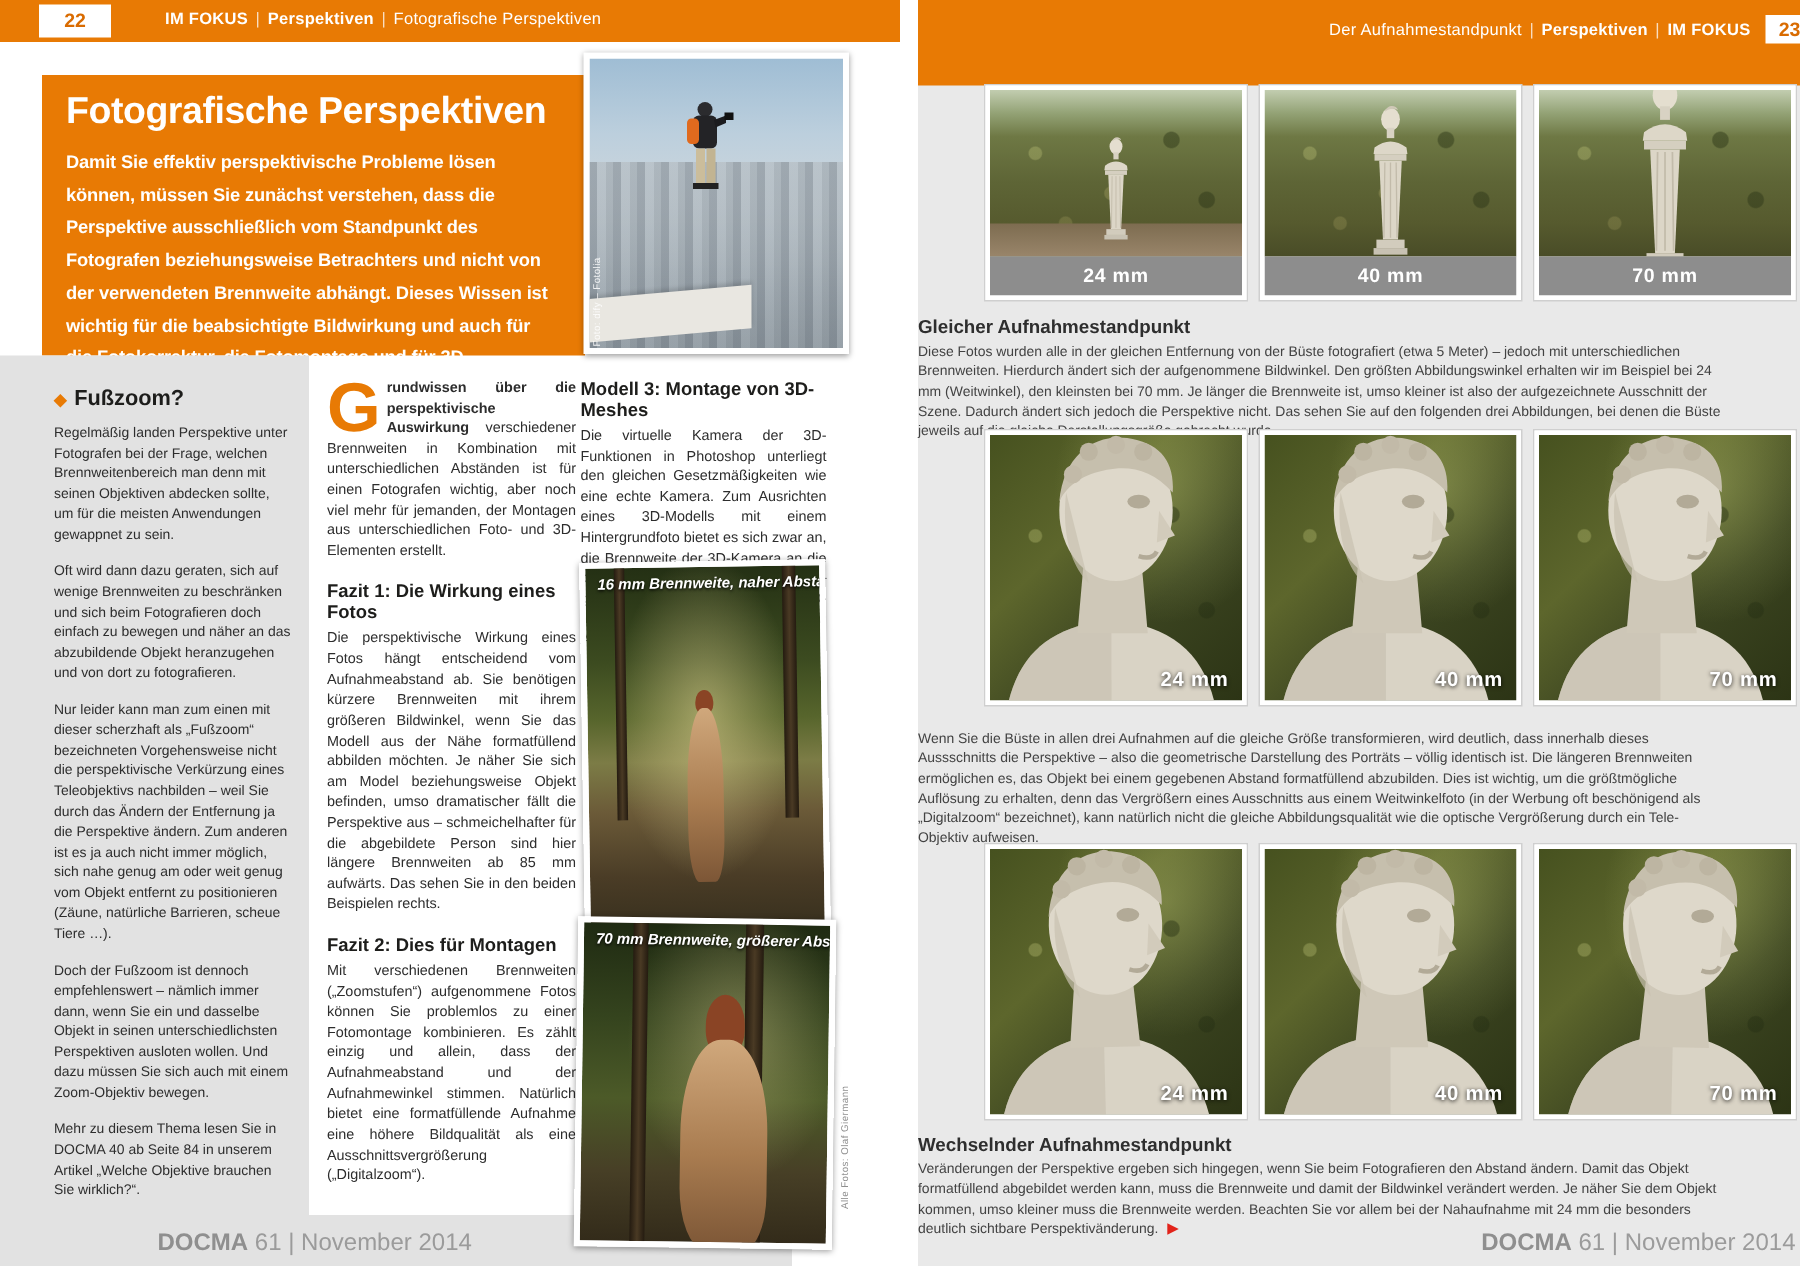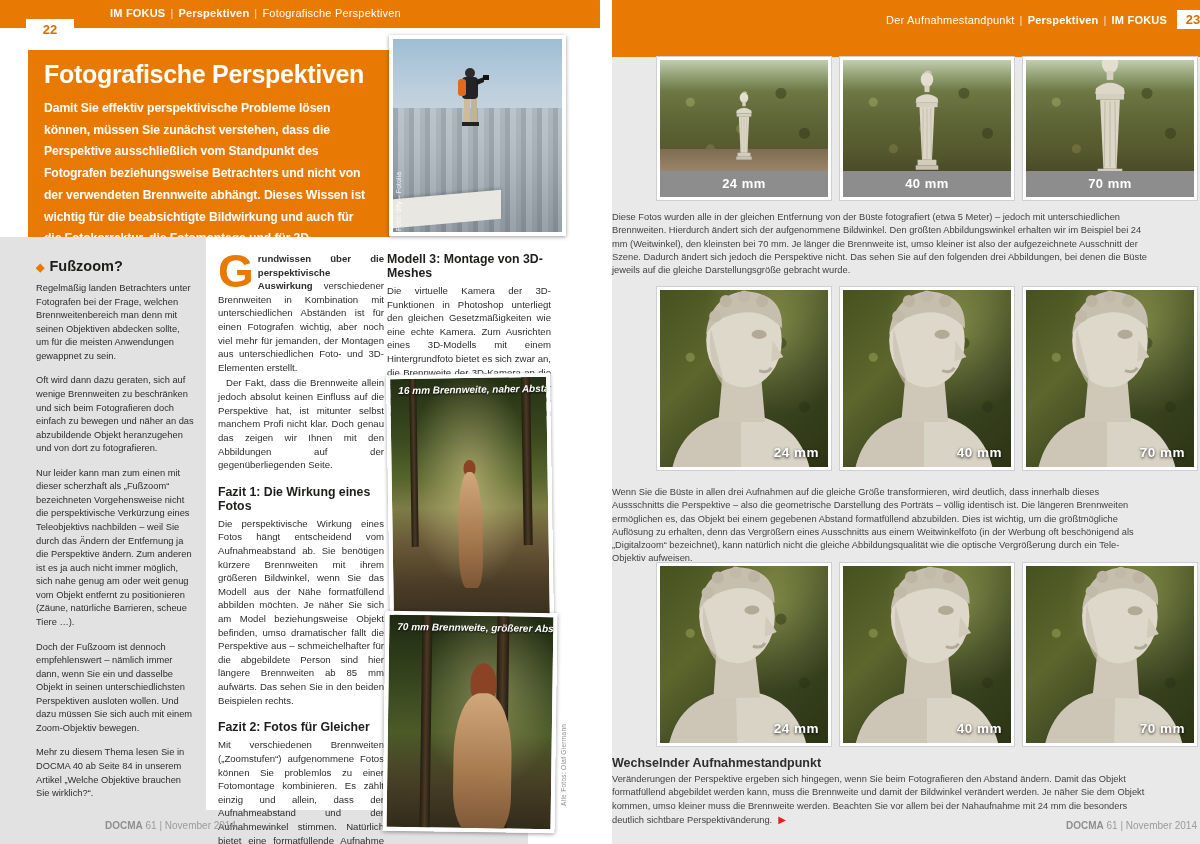--- a/index.html
+++ b/index.html
@@ -11,21 +11,21 @@
   .page { position:absolute; top:0; height:844px; width:600px; }
   .page-left { left:0; background:#fff; }
   .page-right { left:600px; background:#e9e9e9;margin-left:12px; }
 
   
   .bar { position:absolute; left:0; right:0; top:0; background:#e87a04; color:#fff; }
   .bar-left { height:28px; }
   .bar-right { height:57px; }
   .pagenum { position:absolute; top:3px; width:48px; height:22px; background:#fff; color:#d96b00;
              font-weight:bold; font-size:13px; text-align:center; line-height:22px; }
-  .pagenum-left { left:26px;margin-top:16px; }
+  .pagenum-left { left:26px; }
   .pagenum-right { right:3px; top:10px; width:32px; height:19px; line-height:19px; }
   .bar-text { position:absolute; font-size:11px; letter-spacing:.2px; white-space:nowrap; }
   .bar-text-left { left:110px; top:7px; }
   .bar-text-right { right:45px; top:14px; }
   .bar-text .b { font-weight:bold; }
   .bar-text .sep { opacity:.75; padding:0 5px; font-weight:normal; }
 
   
   .title-block { position:absolute; left:28px; top:50px; width:362px; height:187px;
                  background:#e87a04; color:#fff; padding:10px 16px 0 16px; }
@@ -83,21 +83,21 @@
   .fig-model .hair { background:#8a4425; border-radius:50% 50% 40% 40%; }
   .fig-model .dress { background:linear-gradient(to bottom,#d0a87c,#a97c50 55%,#7c5636); border-radius:45% 45% 26% 30%; }
   .photo-caption { position:absolute; top:6px; left:8px; color:#fff; font-size:10px; font-weight:bold;
                    font-style:italic; text-shadow:0 1px 2px rgba(0,0,0,.9); white-space:nowrap; }
   .vcredit { position:absolute; transform:rotate(-90deg); transform-origin:0 0; font-size:6.5px;
              letter-spacing:.3px; white-space:nowrap; }
   .vcredit-top { left:395px; top:231px; color:rgba(255,255,255,.85); z-index:5; }
   .vcredit-models { left:560px; top:806px; color:#8f8f8f; z-index:5; }
 
   
-  .footer { position:absolute; top:820px; font-size:10px; color:#9b9b9b; }
+  .footer { position:absolute; top:820px; font-size:16px; color:#9b9b9b; }
   .footer .brand { font-weight:bold; color:#8f8f8f; }
   .footer-left { left:105px; }
   .footer-right { right:15px; text-align:right; }
 
   
   .rcontent { position:absolute; left:45px; width:540px; }
   .photo-row { display:flex; gap:9px; }
   .cell { position:relative; background:#fff; border:3px solid #fff; box-shadow:0 0 0 1px #cfcfcf;
           width:174px; overflow:hidden; }
   .row1 { top:57px; }
@@ -204,33 +204,32 @@
       <p class="intro">Damit Sie effektiv perspektivische Probleme lösen können, müssen Sie zunächst verstehen, dass die Perspektive ausschließlich vom Standpunkt des Fotografen beziehungsweise Betrachters und nicht von der verwendeten Brennweite abhängt. Dieses Wissen ist wichtig für die beabsichtigte Bildwirkung und auch für die Fotokorrektur, die Fotomontage und für 3D-Anwendungen.</p>
     </div>
 
     <div class="sidebar-panel"></div>
     <div class="footer-band"></div>
 
     <aside class="sidebar-content">
       <div class="sidebar-heading">
         <span class="diamond">◆</span><span>Fußzoom?</span>
       </div>
-      <p>Regelmäßig landen Betrachters unter Fotografen bei der Frage, welchen Brennweitenbereich man denn mit seinen Objektiven abdecken sollte, um für die meisten Anwendungen gewappnet zu sein.</p>
+      <p>Regelmäßig landen Perspektive unter Fotografen bei der Frage, welchen Brennweitenbereich man denn mit seinen Objektiven abdecken sollte, um für die meisten Anwendungen gewappnet zu sein.</p>
       <p>Oft wird dann dazu geraten, sich auf wenige Brennweiten zu beschränken und sich beim Fotografieren doch einfach zu bewegen und näher an das abzubildende Objekt heranzugehen und von dort zu fotografieren.</p>
       <p>Nur leider kann man zum einen mit dieser scherzhaft als „Fußzoom“ bezeichneten Vorgehensweise nicht die perspektivische Verkürzung eines Teleobjektivs nachbilden – weil Sie durch das Ändern der Entfernung ja die Perspektive ändern. Zum anderen ist es ja auch nicht immer möglich, sich nahe genug am oder weit genug vom Objekt entfernt zu positionieren (Zäune, natürliche Barrieren, scheue Tiere …).</p>
       <p>Doch der Fußzoom ist dennoch empfehlenswert – nämlich immer dann, wenn Sie ein und dasselbe Objekt in seinen unterschiedlichsten Perspektiven ausloten wollen. Und dazu müssen Sie sich auch mit einem Zoom-Objektiv bewegen.</p>
       <p>Mehr zu diesem Thema lesen Sie in DOCMA 40 ab Seite 84 in unserem Artikel „Welche Objektive brauchen Sie wirklich?“.</p>
     </aside>
 
     <div class="col col2">
       <p><span class="dropcap">G</span><span class="lead-bold">rundwissen über die perspektivische Auswirkung</span><span> verschiedener Brennweiten in Kombination mit unterschiedlichen Abständen ist für einen Fotografen wichtig, aber noch viel mehr für jemanden, der Montagen aus unterschiedlichen Foto- und 3D-Elementen erstellt.</span></p>
-      <p class="indent">Der Fakt, dass die Brennweite allein jedoch absolut keinen Einfluss auf die Perspektive hat, ist mitunter selbst manchem Profi nicht klar. Doch genau das zeigen wir Ihnen mit den Abbildungen auf der gegenüberliegenden Seite.</p>
       <h3 class="fazit">Fazit 1: Die Wirkung eines Fotos</h3>
       <p>Die perspektivische Wirkung eines Fotos hängt entscheidend vom Aufnahmeabstand ab. Sie benötigen kürzere Brennweiten mit ihrem größeren Bildwinkel, wenn Sie das Modell aus der Nähe formatfüllend abbilden möchten. Je näher Sie sich am Model beziehungsweise Objekt befinden, umso dramatischer fällt die Perspektive aus – schmeichelhafter für die abgebildete Person sind hier längere Brennweiten ab 85 mm aufwärts. Das sehen Sie in den beiden Beispielen rechts.</p>
-      <h3 class="fazit">Fazit 2: Fotos für Gleicher</h3>
+      <h3 class="fazit">Fazit 2: Dies für Montagen</h3>
       <p>Mit verschiedenen Brennweiten („Zoomstufen“) aufgenommene Fotos können Sie problemlos zu einer Fotomontage kombinieren. Es zählt einzig und allein, dass der Aufnahmeabstand und der Aufnahmewinkel stimmen. Natürlich bietet eine formatfüllende Aufnahme eine höhere Bildqualität als eine Ausschnittsvergrößerung („Digitalzoom“).</p>
 
     </div>
 
     <div class="col col3">
       <h3 class="fazit fazit-first">Modell 3: Montage von 3D-Meshes</h3>
       <p>Die virtuelle Kamera der 3D-Funktionen in Photoshop unterliegt den gleichen Gesetzmäßigkeiten wie eine echte Kamera. Zum Ausrichten eines 3D-Modells mit einem Hintergrundfoto bietet es sich zwar an, die Brennweite der 3D-Kamera an die des Hintergrundfotos anzupassen – glaubhaft eingepasst wirkt das 3D-Mesh aber erst im richtigen Aufnahmeabstand und -winkel.</p>
     </div>
 
     <figure class="photo photo-top">
@@ -306,20 +305,21 @@
           <div class="speck"></div>
           <svg class="statue st-70" viewBox="0 0 60 170">
               <use href="#g-column"></use>
             </svg>
         </div>
         <figcaption class="labelbar">70 mm</figcaption>
       </figure>
     </div>
 
     <div class="rsection rs1">
+      <h2>Gleicher Aufnahmestandpunkt</h2>
       <p>Diese Fotos wurden alle in der gleichen Entfernung von der Büste fotografiert (etwa 5 Meter) – jedoch mit unterschiedlichen Brennweiten. Hierdurch ändert sich der aufgenommene Bildwinkel. Den größten Abbildungswinkel erhalten wir im Beispiel bei 24 mm (Weitwinkel), den kleinsten bei 70 mm. Je länger die Brennweite ist, umso kleiner ist also der aufgezeichnete Ausschnitt der Szene. Dadurch ändert sich jedoch die Perspektive nicht. Das sehen Sie auf den folgenden drei Abbildungen, bei denen die Büste jeweils auf die gleiche Darstellungsgröße gebracht wurde.</p>
     </div>
 
     <div class="rcontent photo-row row2">
       <figure class="cell">
         <div class="img hedge-near">
           <div class="speck"></div>
           <svg class="busthead" viewBox="0 0 100 125">
               <use href="#g-head"></use>
             </svg>

